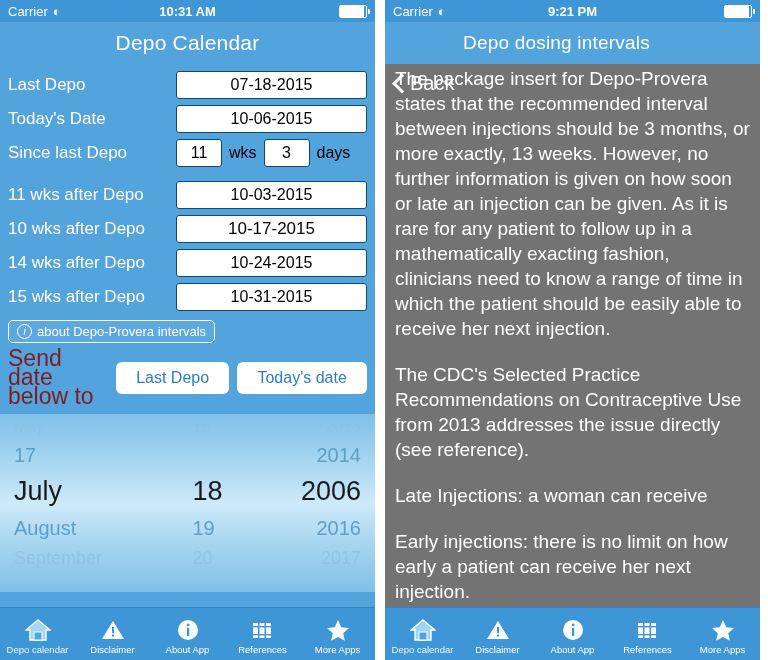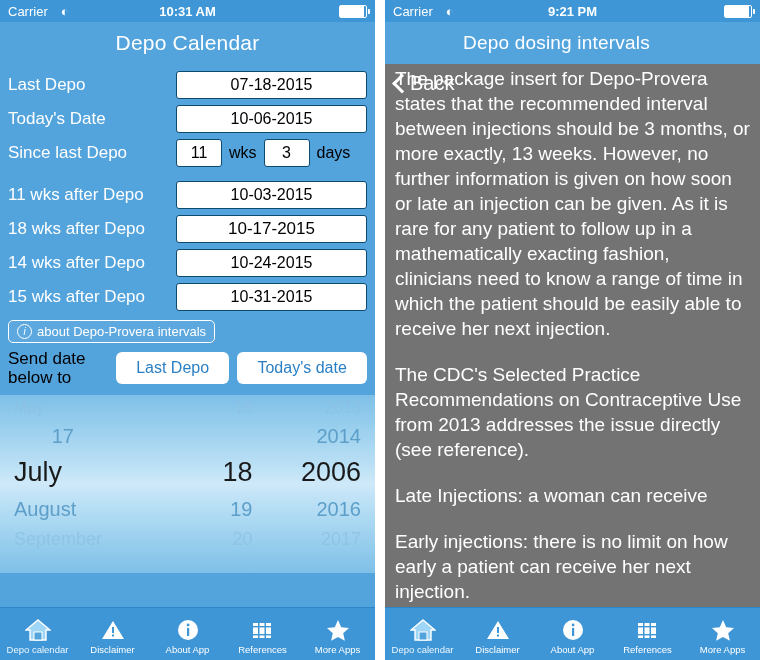--- a/index.html
+++ b/index.html
@@ -36,21 +36,21 @@
     display: flex;
     align-items: center;
     justify-content: space-between;
     padding: 0 8px;
     font-size: 13px;
     flex: 0 0 auto;
   }
   .status-left {
     display: flex;
     align-items: center;
-    gap: 13px;
+    gap: 5px;
   }
   .wifi-glyph {
     font-size: 13px;
     line-height: 13px;
   }
   .status-time {
     font-weight: bold;
     font-size: 13px;
     position: absolute;
     left: 0;
@@ -200,22 +200,22 @@
     font-style: italic;
     line-height: 1;
   }
   .send-row {
     display: flex;
     align-items: center;
     padding: 6px 8px 4px 8px;
     gap: 8px;
   }
   .send-label {
-    color: #000000;
-    font-size: 17px;
+    color: #7f1d1d;
+    font-size: 23px;
     line-height: 19px;
     flex: 0 0 100px;
   }
   .pill-button {
     background: #ffffff;
     color: #2b7fc4;
     border-radius: 6px;
     font-size: 16px;
     padding: 7px 10px;
     text-align: center;
@@ -231,21 +231,21 @@
     background: linear-gradient(to bottom, #7fc0e8 0%, #9fd2ef 22%, #bfe2f6 42%, #cfe9f9 50%, #bfe2f6 58%, #9fd2ef 78%, #7fc0e8 100%);
   }
   .picker-row {
     display: flex;
     align-items: center;
     justify-content: space-between;
     padding: 0 14px;
     color: #7fb4d8;
   }
   .picker-row .col-month { flex: 0 0 150px; }
-  .picker-row .col-day { flex: 0 0 60px; text-align: right; }
+  .picker-row .col-day { flex: 0 0 60px; text-align: left; }
   .picker-row .col-year { flex: 0 0 80px; text-align: right; }
   .picker-row.r0 { height: 26px; font-size: 16px; color: #8dc0e2; opacity: 0.75; }
   .picker-row.r1 { height: 30px; font-size: 20px; color: #5d9fc9; }
   .picker-row.r2 { height: 42px; font-size: 27px; color: #1a1a1a; }
   .picker-row.r3 { height: 32px; font-size: 20px; color: #5d9fc9; }
   .picker-row.r4 { height: 28px; font-size: 18px; color: #8dc0e2; opacity: 0.75; }
   
   .article {
     flex: 1 1 auto;
     background: #737373;
@@ -335,21 +335,21 @@
           <div class="unit">days</div>
         </div>
 
         <div class="spacer-row"></div>
 
         <div class="form-row">
           <div class="row-label">11 wks after Depo</div>
           <div class="value-box">10-03-2015</div>
         </div>
         <div class="form-row">
-          <div class="row-label">18 wks after Depo</div>
+          <div class="row-label">10 wks after Depo</div>
           <div class="value-box bold">10-17-2015</div>
         </div>
         <div class="form-row">
           <div class="row-label">14 wks after Depo</div>
           <div class="value-box">10-24-2015</div>
         </div>
         <div class="form-row">
           <div class="row-label">15 wks after Depo</div>
           <div class="value-box">10-31-2015</div>
         </div>

